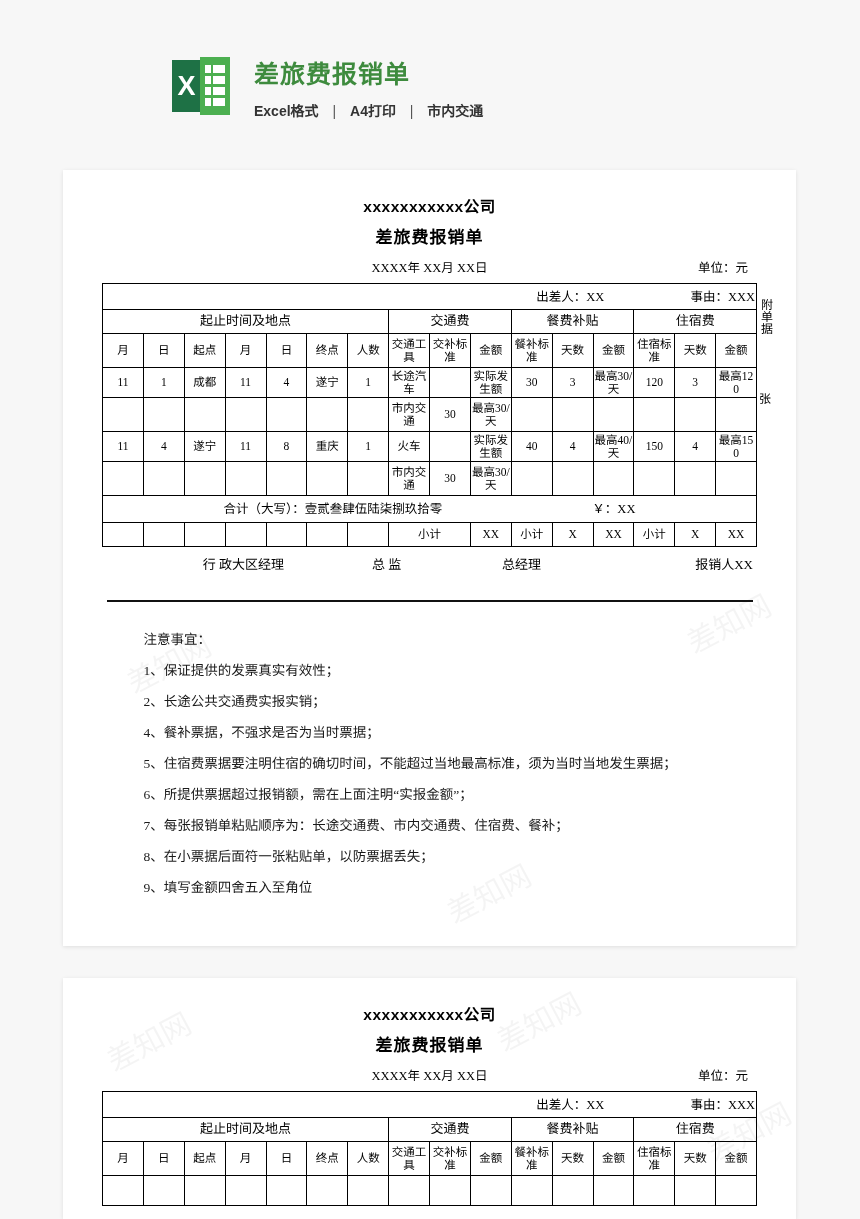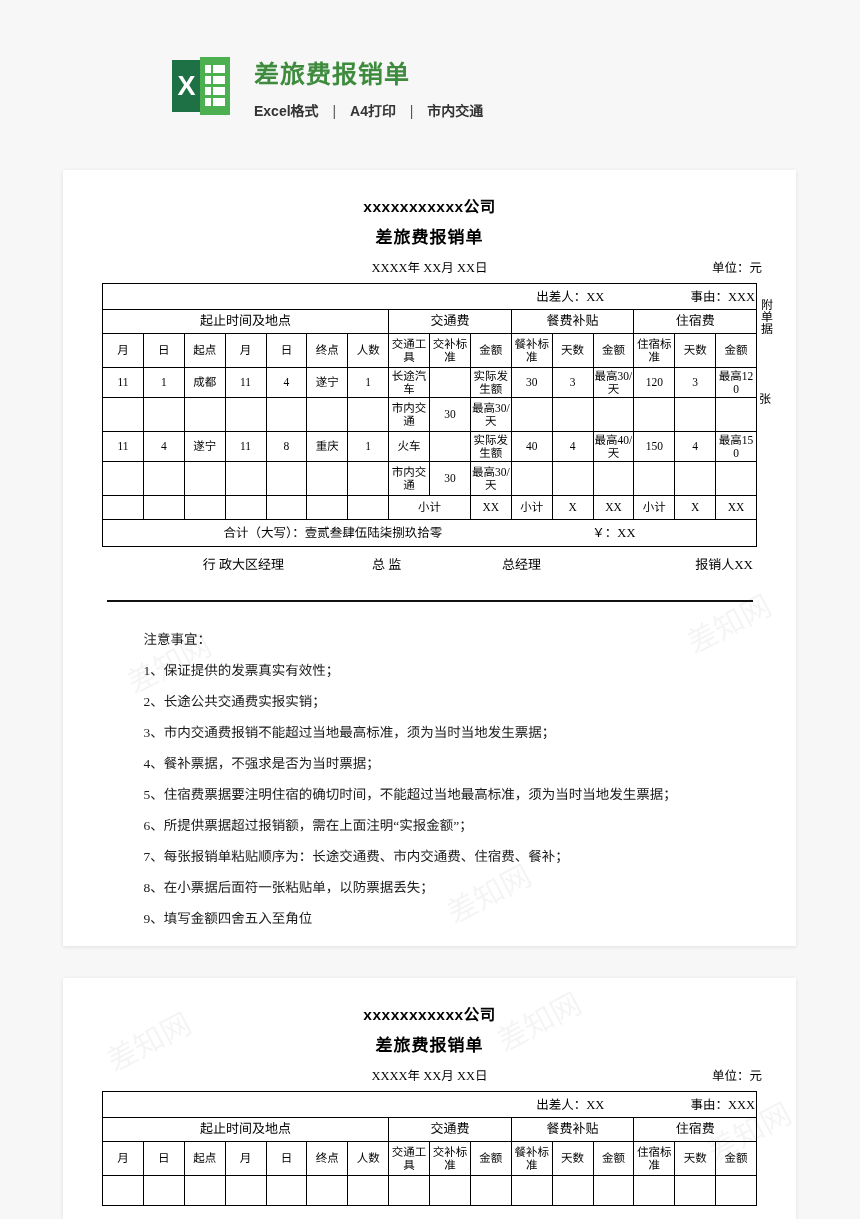--- a/index.html
+++ b/index.html
@@ -96,21 +96,21 @@
     position: absolute;
     color: rgba(0,0,0,0.045);
     font-size: 30px;
     font-family: "Liberation Serif", serif;
     transform: rotate(-28deg);
     pointer-events: none;
     user-select: none;
   }
 
   
-  .form-wrap { position: relative; padding: 0 20px; }
+  .form-wrap { position: relative; padding: 0 34px; }
   .doc-company {
     text-align: center;
     font-family: "Liberation Sans", sans-serif;
     font-weight: bold;
     font-size: 15.5px;
     letter-spacing: .5px;
     padding-top: 24px;
     color: #000;
   }
   .doc-title {
@@ -353,60 +353,59 @@
         <td class="row2">最高30/天</td>
         <td class="row2"></td>
         <td class="row2"></td>
         <td class="row2"></td>
         <td class="row2"></td>
         <td class="row2"></td>
         <td class="row2"></td>
       </tr>
 
       <tr>
+        <td class="total" colspan="16">
+          <span>合计（大写）：</span><span>壹贰叁肆伍陆柒捌玖拾零</span><span class="amt">￥：XX</span>
+        </td>
+      </tr>
+
+      <tr>
         <td class="sub"></td>
         <td class="sub"></td>
         <td class="sub"></td>
         <td class="sub"></td>
         <td class="sub"></td>
         <td class="sub"></td>
         <td class="sub"></td>
         <td class="sub" colspan="2">小计</td>
         <td class="sub">XX</td>
         <td class="sub">小计</td>
         <td class="sub">X</td>
         <td class="sub">XX</td>
         <td class="sub">小计</td>
         <td class="sub">X</td>
         <td class="sub">XX</td>
       </tr>
-
-      <tr>
-        <td class="total" colspan="16">
-          <span>合计（大写）：</span><span>壹贰叁肆伍陆柒捌玖拾零</span><span class="amt">￥：XX</span>
-        </td>
-      </tr>
     </tbody>
       </table>
 
     <div class="sign-row">
       <span class="s1">行 政</span>
       <span class="s2">大区经理</span>
       <span class="s3">总 监</span>
       <span class="s4">总经理</span>
       <span class="s5">报销人XX</span>
     </div>
 
     <hr class="rule">
 
     <div class="notes">
       <div>注意事宜：</div>
       <div>1、保证提供的发票真实有效性；</div>
       <div>2、长途公共交通费实报实销；</div>
-      <div>3、市内交通费报销不能超过当地最高标准，须为当时当地发生票据；</div>
       <div>4、餐补票据，不强求是否为当时票据；</div>
       <div>5、住宿费票据要注明住宿的确切时间，不能超过当地最高标准，须为当时当地发生票据；</div>
       <div>6、所提供票据超过报销额，需在上面注明“实报金额”；</div>
       <div>7、每张报销单粘贴顺序为：长途交通费、市内交通费、住宿费、餐补；</div>
       <div>8、在小票据后面符一张粘贴单，以防票据丢失；</div>
       <div>9、填写金额四舍五入至角位</div>
     </div>
 
   </div>
 </div>

